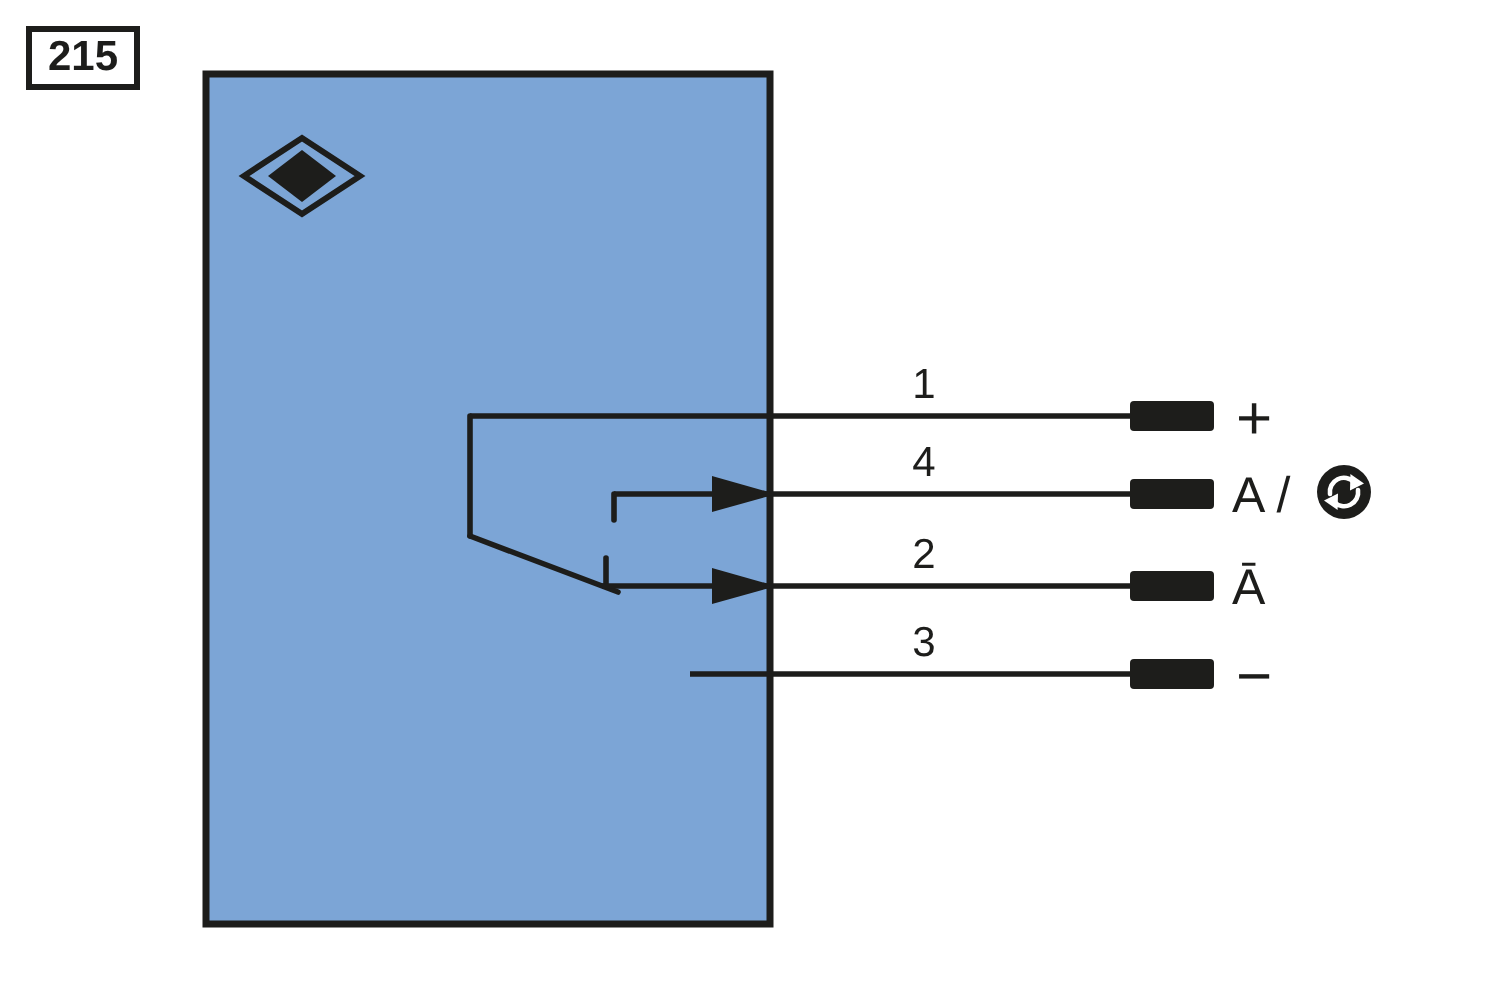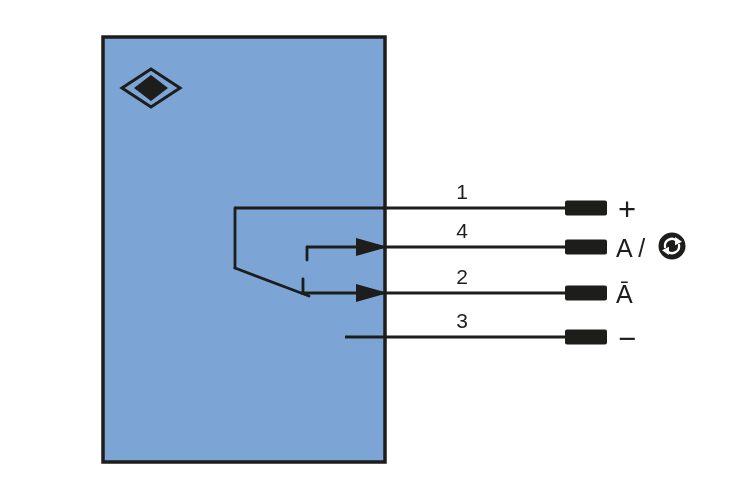--- a/index.html
+++ b/index.html
@@ -34,20 +34,23 @@
   }
   .pin-num { font-size: 21px; }
   .term-label { font-size: 25px; }
   .term-sign { font-size: 31px; }
 </style>
 </head>
 <body>
 
 <div class="stage">
 
+  <div class="fig-label">
+    <span>215</span>
+  </div>
 
   <svg width="750" height="500" viewBox="0 0 750 500">
 
     <rect x="103" y="37" width="282" height="425" fill="#7ca5d6" stroke="#1d1d1b" stroke-width="3.5"></rect>
 
     <g>
       <polygon points="122,88 151,69 180,88 151,107" fill="none" stroke="#1d1d1b" stroke-width="3"></polygon>
       <polygon points="134,88 151,75 168,88 151,101" fill="#1d1d1b"></polygon>
     </g>
 

